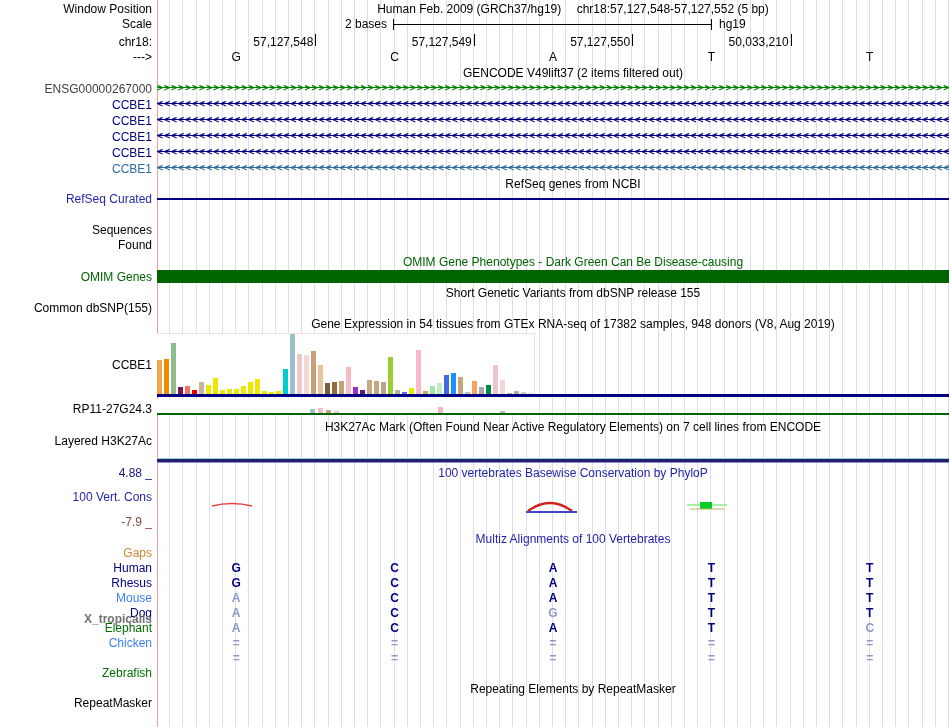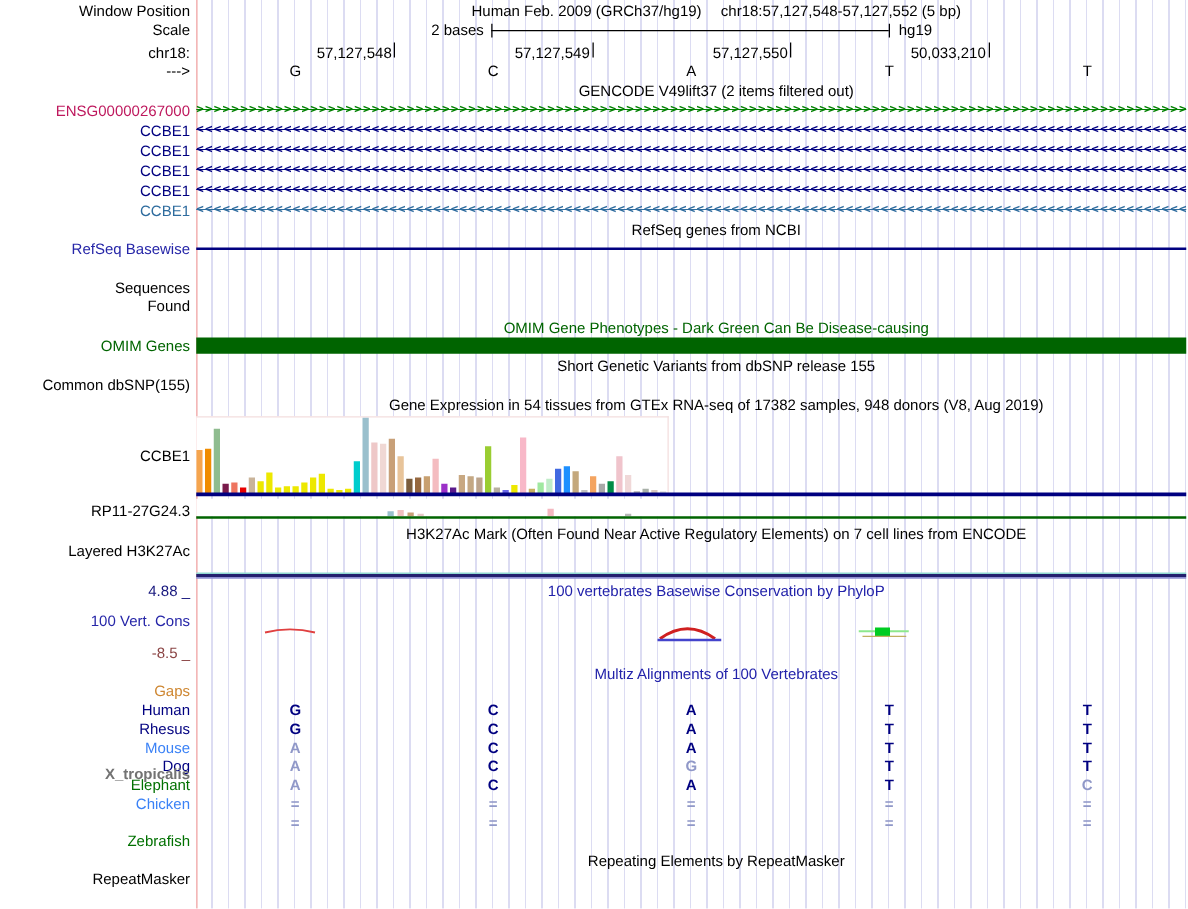--- a/index.html
+++ b/index.html
@@ -69,36 +69,36 @@
   <div id="hdrbases">
       <div class="hdrbase" style="left: 157px; top: 50px; width: 158.4px;">G</div>
       <div class="hdrbase" style="left: 315.4px; top: 50px; width: 158.4px;">C</div>
       <div class="hdrbase" style="left: 473.8px; top: 50px; width: 158.4px;">A</div>
       <div class="hdrbase" style="left: 632.2px; top: 50px; width: 158.4px;">T</div>
       <div class="hdrbase" style="left: 790.6px; top: 50px; width: 158.4px;">T</div>
     </div>
 
   <div class="title" style="top:66px">GENCODE V49lift37 (2 items filtered out)</div>
   <div id="gencode-rows">
-      <div class="lbl" style="top: 82px; color: #be185d;">ENSG00000267000</div>
+      <div class="lbl" style="top: 82px; color: #404040;">ENSG00000267000</div>
       <div class="arrows" style="top: 82px; color: rgb(0, 128, 0); background-image: linear-gradient(transparent 5px, rgb(0, 128, 0) 5px, rgb(0, 128, 0) 6px, transparent 6px);">&gt;&gt;&gt;&gt;&gt;&gt;&gt;&gt;&gt;&gt;&gt;&gt;&gt;&gt;&gt;&gt;&gt;&gt;&gt;&gt;&gt;&gt;&gt;&gt;&gt;&gt;&gt;&gt;&gt;&gt;&gt;&gt;&gt;&gt;&gt;&gt;&gt;&gt;&gt;&gt;&gt;&gt;&gt;&gt;&gt;&gt;&gt;&gt;&gt;&gt;&gt;&gt;&gt;&gt;&gt;&gt;&gt;&gt;&gt;&gt;&gt;&gt;&gt;&gt;&gt;&gt;&gt;&gt;&gt;&gt;&gt;&gt;&gt;&gt;&gt;&gt;&gt;&gt;&gt;&gt;&gt;&gt;&gt;&gt;&gt;&gt;&gt;&gt;&gt;&gt;&gt;&gt;&gt;&gt;&gt;&gt;&gt;&gt;&gt;&gt;&gt;&gt;&gt;&gt;&gt;&gt;&gt;&gt;&gt;&gt;&gt;&gt;&gt;&gt;&gt;&gt;&gt;&gt;&gt;&gt;&gt;&gt;&gt;&gt;&gt;&gt;&gt;&gt;&gt;&gt;</div>
       <div class="lbl" style="top: 98px; color: rgb(0, 0, 128);">CCBE1</div>
       <div class="arrows" style="top: 98px; color: rgb(0, 0, 128); background-image: linear-gradient(transparent 5px, rgb(0, 0, 128) 5px, rgb(0, 0, 128) 6px, transparent 6px);">&lt;&lt;&lt;&lt;&lt;&lt;&lt;&lt;&lt;&lt;&lt;&lt;&lt;&lt;&lt;&lt;&lt;&lt;&lt;&lt;&lt;&lt;&lt;&lt;&lt;&lt;&lt;&lt;&lt;&lt;&lt;&lt;&lt;&lt;&lt;&lt;&lt;&lt;&lt;&lt;&lt;&lt;&lt;&lt;&lt;&lt;&lt;&lt;&lt;&lt;&lt;&lt;&lt;&lt;&lt;&lt;&lt;&lt;&lt;&lt;&lt;&lt;&lt;&lt;&lt;&lt;&lt;&lt;&lt;&lt;&lt;&lt;&lt;&lt;&lt;&lt;&lt;&lt;&lt;&lt;&lt;&lt;&lt;&lt;&lt;&lt;&lt;&lt;&lt;&lt;&lt;&lt;&lt;&lt;&lt;&lt;&lt;&lt;&lt;&lt;&lt;&lt;&lt;&lt;&lt;&lt;&lt;&lt;&lt;&lt;&lt;&lt;&lt;&lt;&lt;&lt;&lt;&lt;&lt;&lt;&lt;&lt;&lt;&lt;&lt;&lt;&lt;&lt;&lt;&lt;</div>
       <div class="lbl" style="top: 114px; color: rgb(0, 0, 128);">CCBE1</div>
       <div class="arrows" style="top: 114px; color: rgb(0, 0, 128); background-image: linear-gradient(transparent 5px, rgb(0, 0, 128) 5px, rgb(0, 0, 128) 6px, transparent 6px);">&lt;&lt;&lt;&lt;&lt;&lt;&lt;&lt;&lt;&lt;&lt;&lt;&lt;&lt;&lt;&lt;&lt;&lt;&lt;&lt;&lt;&lt;&lt;&lt;&lt;&lt;&lt;&lt;&lt;&lt;&lt;&lt;&lt;&lt;&lt;&lt;&lt;&lt;&lt;&lt;&lt;&lt;&lt;&lt;&lt;&lt;&lt;&lt;&lt;&lt;&lt;&lt;&lt;&lt;&lt;&lt;&lt;&lt;&lt;&lt;&lt;&lt;&lt;&lt;&lt;&lt;&lt;&lt;&lt;&lt;&lt;&lt;&lt;&lt;&lt;&lt;&lt;&lt;&lt;&lt;&lt;&lt;&lt;&lt;&lt;&lt;&lt;&lt;&lt;&lt;&lt;&lt;&lt;&lt;&lt;&lt;&lt;&lt;&lt;&lt;&lt;&lt;&lt;&lt;&lt;&lt;&lt;&lt;&lt;&lt;&lt;&lt;&lt;&lt;&lt;&lt;&lt;&lt;&lt;&lt;&lt;&lt;&lt;&lt;&lt;&lt;&lt;&lt;&lt;&lt;</div>
       <div class="lbl" style="top: 130px; color: rgb(0, 0, 128);">CCBE1</div>
       <div class="arrows" style="top: 130px; color: rgb(0, 0, 128); background-image: linear-gradient(transparent 5px, rgb(0, 0, 128) 5px, rgb(0, 0, 128) 6px, transparent 6px);">&lt;&lt;&lt;&lt;&lt;&lt;&lt;&lt;&lt;&lt;&lt;&lt;&lt;&lt;&lt;&lt;&lt;&lt;&lt;&lt;&lt;&lt;&lt;&lt;&lt;&lt;&lt;&lt;&lt;&lt;&lt;&lt;&lt;&lt;&lt;&lt;&lt;&lt;&lt;&lt;&lt;&lt;&lt;&lt;&lt;&lt;&lt;&lt;&lt;&lt;&lt;&lt;&lt;&lt;&lt;&lt;&lt;&lt;&lt;&lt;&lt;&lt;&lt;&lt;&lt;&lt;&lt;&lt;&lt;&lt;&lt;&lt;&lt;&lt;&lt;&lt;&lt;&lt;&lt;&lt;&lt;&lt;&lt;&lt;&lt;&lt;&lt;&lt;&lt;&lt;&lt;&lt;&lt;&lt;&lt;&lt;&lt;&lt;&lt;&lt;&lt;&lt;&lt;&lt;&lt;&lt;&lt;&lt;&lt;&lt;&lt;&lt;&lt;&lt;&lt;&lt;&lt;&lt;&lt;&lt;&lt;&lt;&lt;&lt;&lt;&lt;&lt;&lt;&lt;&lt;</div>
       <div class="lbl" style="top: 146px; color: rgb(0, 0, 128);">CCBE1</div>
       <div class="arrows" style="top: 146px; color: rgb(0, 0, 128); background-image: linear-gradient(transparent 5px, rgb(0, 0, 128) 5px, rgb(0, 0, 128) 6px, transparent 6px);">&lt;&lt;&lt;&lt;&lt;&lt;&lt;&lt;&lt;&lt;&lt;&lt;&lt;&lt;&lt;&lt;&lt;&lt;&lt;&lt;&lt;&lt;&lt;&lt;&lt;&lt;&lt;&lt;&lt;&lt;&lt;&lt;&lt;&lt;&lt;&lt;&lt;&lt;&lt;&lt;&lt;&lt;&lt;&lt;&lt;&lt;&lt;&lt;&lt;&lt;&lt;&lt;&lt;&lt;&lt;&lt;&lt;&lt;&lt;&lt;&lt;&lt;&lt;&lt;&lt;&lt;&lt;&lt;&lt;&lt;&lt;&lt;&lt;&lt;&lt;&lt;&lt;&lt;&lt;&lt;&lt;&lt;&lt;&lt;&lt;&lt;&lt;&lt;&lt;&lt;&lt;&lt;&lt;&lt;&lt;&lt;&lt;&lt;&lt;&lt;&lt;&lt;&lt;&lt;&lt;&lt;&lt;&lt;&lt;&lt;&lt;&lt;&lt;&lt;&lt;&lt;&lt;&lt;&lt;&lt;&lt;&lt;&lt;&lt;&lt;&lt;&lt;&lt;&lt;&lt;</div>
       <div class="lbl" style="top: 162px; color: rgb(46, 108, 158);">CCBE1</div>
       <div class="arrows" style="top: 162px; color: rgb(46, 108, 158); background-image: linear-gradient(transparent 5px, rgb(46, 108, 158) 5px, rgb(46, 108, 158) 6px, transparent 6px);">&lt;&lt;&lt;&lt;&lt;&lt;&lt;&lt;&lt;&lt;&lt;&lt;&lt;&lt;&lt;&lt;&lt;&lt;&lt;&lt;&lt;&lt;&lt;&lt;&lt;&lt;&lt;&lt;&lt;&lt;&lt;&lt;&lt;&lt;&lt;&lt;&lt;&lt;&lt;&lt;&lt;&lt;&lt;&lt;&lt;&lt;&lt;&lt;&lt;&lt;&lt;&lt;&lt;&lt;&lt;&lt;&lt;&lt;&lt;&lt;&lt;&lt;&lt;&lt;&lt;&lt;&lt;&lt;&lt;&lt;&lt;&lt;&lt;&lt;&lt;&lt;&lt;&lt;&lt;&lt;&lt;&lt;&lt;&lt;&lt;&lt;&lt;&lt;&lt;&lt;&lt;&lt;&lt;&lt;&lt;&lt;&lt;&lt;&lt;&lt;&lt;&lt;&lt;&lt;&lt;&lt;&lt;&lt;&lt;&lt;&lt;&lt;&lt;&lt;&lt;&lt;&lt;&lt;&lt;&lt;&lt;&lt;&lt;&lt;&lt;&lt;&lt;&lt;&lt;&lt;</div>
     </div>
 
   <div class="title" style="top:177px">RefSeq genes from NCBI</div>
-  <div class="lbl" style="top: 192px; color: rgb(38, 38, 168);">RefSeq Basewise</div>
+  <div class="lbl" style="top: 192px; color: rgb(38, 38, 168);">RefSeq Curated</div>
   <div class="hline" style="top: 198px; height: 2px; background-color: rgb(0, 0, 128);"></div>
 
   <div class="lbl" style="top:223px">Sequences</div>
   <div class="lbl" style="top:238px">Found</div>
 
   <div class="title" style="top: 255px; color: rgb(0, 100, 0);">OMIM Gene Phenotypes - Dark Green Can Be Disease-causing</div>
   <div class="lbl" style="top: 270px; color: rgb(0, 100, 0);">OMIM Genes</div>
   <div class="hline" style="top: 270px; height: 13px; background-color: rgb(0, 100, 0);"></div>
 
   <div class="title" style="top:286px">Short Genetic Variants from dbSNP release 155</div>
@@ -175,21 +175,21 @@
   <div class="lbl" style="top:402px">RP11-27G24.3</div>
   <div class="hline" style="top: 413px; height: 2px; background-color: rgb(0, 100, 0);"></div>
 
   <div class="title" style="top:420px">H3K27Ac Mark (Often Found Near Active Regulatory Elements) on 7 cell lines from ENCODE</div>
   <div class="lbl" style="top:434px">Layered H3K27Ac</div>
   <div class="layered"></div>
 
   <div class="lbl" style="top: 466px; color: rgb(22, 22, 125);">4.88 _</div>
   <div class="title" style="top: 466px; color: rgb(34, 34, 170);">100 vertebrates Basewise Conservation by PhyloP</div>
   <div class="lbl" style="top: 490px; color: rgb(38, 38, 168);">100 Vert. Cons</div>
-  <div class="lbl" style="top: 515px; color: rgb(139, 69, 69);">-8.5 _</div>
+  <div class="lbl" style="top: 515px; color: rgb(139, 69, 69);">-7.9 _</div>
   <svg width="792" height="26" style="position:absolute; left:157px; top:493px;">
     <path d="M 55 13 Q 75 8 95 13" stroke="#E04040" stroke-width="1.5" fill="none"></path>
     <path d="M 371 18 Q 393 2 415 18" stroke="#D02020" stroke-width="2.5" fill="none"></path>
     <line x1="369" y1="19" x2="420" y2="19" stroke="#4444CC" stroke-width="2"></line>
     <line x1="530" y1="12" x2="570" y2="12" stroke="#8CE88C" stroke-width="1.5"></line>
     <rect x="543" y="9" width="12" height="7" fill="#00CC22"></rect>
     <line x1="533" y1="16" x2="568" y2="16" stroke="#C0B060" stroke-width="1"></line>
   </svg>
 
   <div class="title" style="top: 532px; color: rgb(34, 34, 170);">Multiz Alignments of 100 Vertebrates</div>

